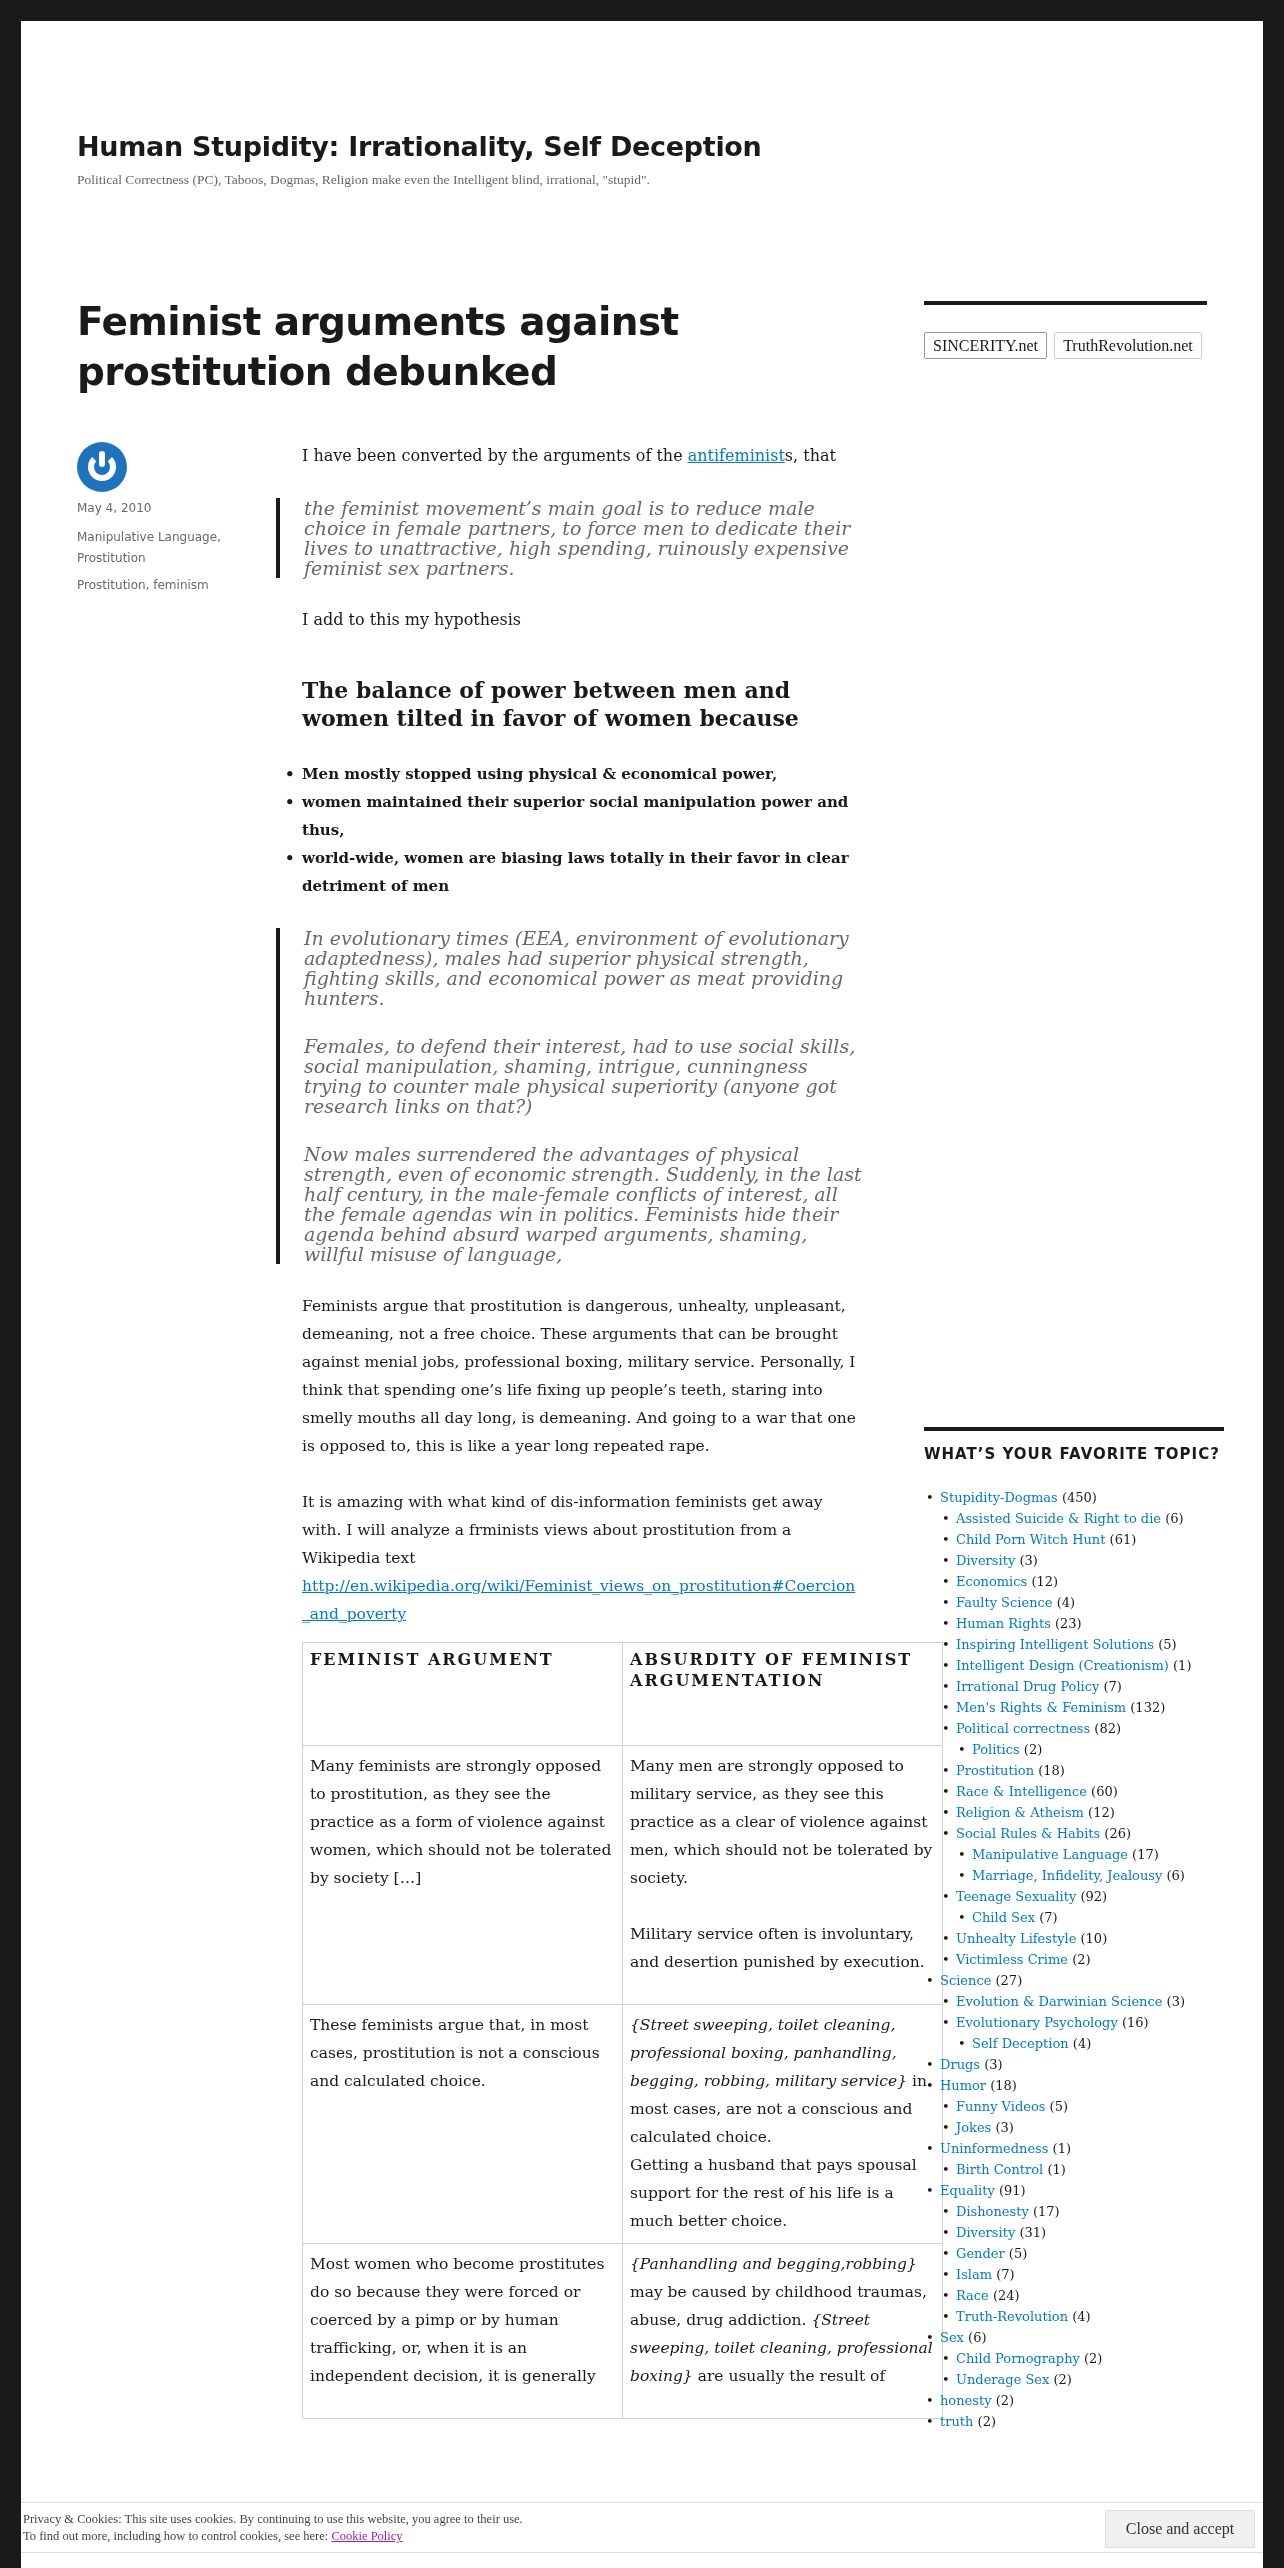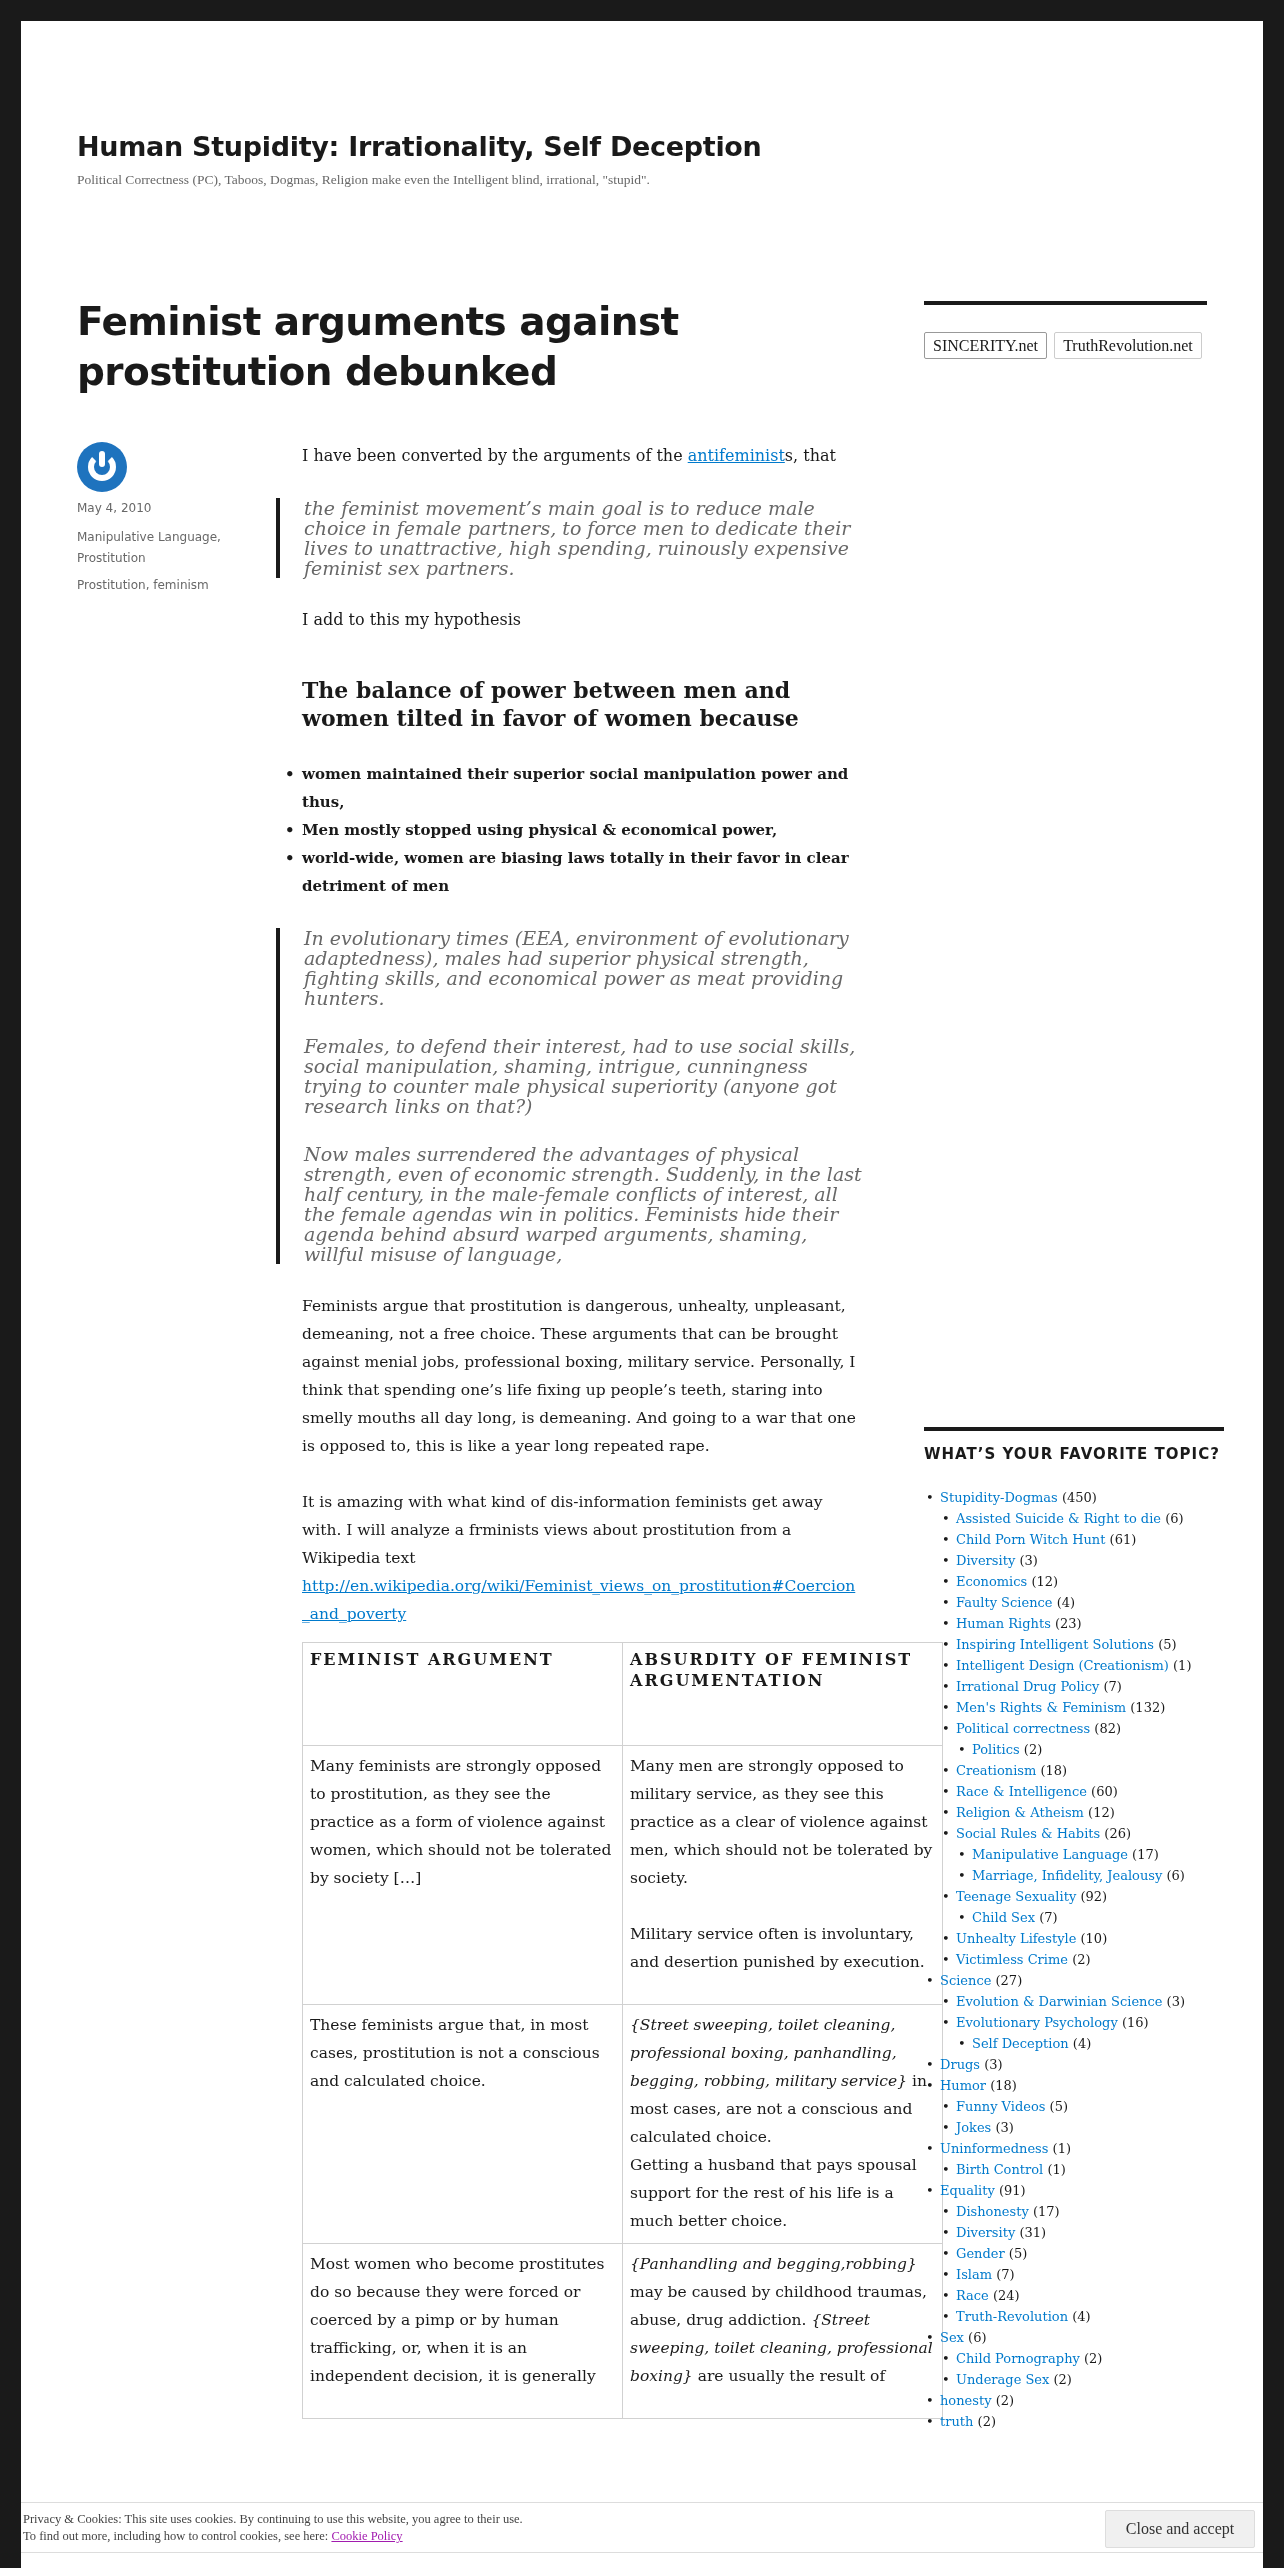--- a/index.html
+++ b/index.html
@@ -82,22 +82,22 @@
 
     <div class="bq">
       <p>the feminist movement’s main goal is to reduce male choice in female partners, to force men to dedicate their lives to unattractive, high spending, ruinously expensive feminist sex partners.</p>
     </div>
 
     <p>I add to this my hypothesis</p>
 
     <h2>The balance of power between men and women tilted in favor of women because</h2>
 
     <ul class="bold-list">
+      <li>Men mostly stopped using physical &amp; economical power,</li>
       <li>women maintained their superior social manipulation power and thus,</li>
-      <li>Men mostly stopped using physical &amp; economical power,</li>
       <li>world-wide, women are biasing laws totally in their favor in clear detriment of men</li>
     </ul>
 
     <div class="bq">
       <p>In evolutionary times (EEA, environment of evolutionary adaptedness), males had superior physical strength, fighting skills, and economical power as meat providing hunters.</p>
       <p>Females, to defend their interest, had to use social skills, social manipulation, shaming, intrigue, cunningness trying to counter male physical superiority (anyone got research links on that?)</p>
       <p>Now males surrendered the advantages of physical strength, even of economic strength. Suddenly, in the last half century, in the male-female conflicts of interest, all the female agendas win in politics. Feminists hide their agenda behind absurd warped arguments, shaming, willful misuse of language,</p>
     </div>
 
     <p style="font-size:15.5px">Feminists argue that prostitution is dangerous, unhealty, unpleasant, demeaning, not a free choice. These arguments that can be brought against menial jobs, professional boxing, military service. Personally, I think that spending one’s life fixing up people’s teeth, staring into smelly mouths all day long, is demeaning. And going to a war that one is opposed to, this is like a year long repeated rape.</p>
@@ -144,21 +144,21 @@
         <li class="l2"><a href="#">Diversity</a> <span class="cnt">(3)</span></li>
         <li class="l2"><a href="#">Economics</a> <span class="cnt">(12)</span></li>
         <li class="l2"><a href="#">Faulty Science</a> <span class="cnt">(4)</span></li>
         <li class="l2"><a href="#">Human Rights</a> <span class="cnt">(23)</span></li>
         <li class="l2"><a href="#">Inspiring Intelligent Solutions</a> <span class="cnt">(5)</span></li>
         <li class="l2"><a href="#">Intelligent Design (Creationism)</a> <span class="cnt">(1)</span></li>
         <li class="l2"><a href="#">Irrational Drug Policy</a> <span class="cnt">(7)</span></li>
         <li class="l2"><a href="#">Men's Rights &amp; Feminism</a> <span class="cnt">(132)</span></li>
         <li class="l2"><a href="#">Political correctness</a> <span class="cnt">(82)</span></li>
         <li class="l3"><a href="#">Politics</a> <span class="cnt">(2)</span></li>
-        <li class="l2"><a href="#">Creationism</a> <span class="cnt">(18)</span></li>
+        <li class="l2"><a href="#">Prostitution</a> <span class="cnt">(18)</span></li>
         <li class="l2"><a href="#">Race &amp; Intelligence</a> <span class="cnt">(60)</span></li>
         <li class="l2"><a href="#">Religion &amp; Atheism</a> <span class="cnt">(12)</span></li>
         <li class="l2"><a href="#">Social Rules &amp; Habits</a> <span class="cnt">(26)</span></li>
         <li class="l3"><a href="#">Manipulative Language</a> <span class="cnt">(17)</span></li>
         <li class="l3"><a href="#">Marriage, Infidelity, Jealousy</a> <span class="cnt">(6)</span></li>
         <li class="l2"><a href="#">Teenage Sexuality</a> <span class="cnt">(92)</span></li>
         <li class="l3"><a href="#">Child Sex</a> <span class="cnt">(7)</span></li>
         <li class="l2"><a href="#">Unhealty Lifestyle</a> <span class="cnt">(10)</span></li>
         <li class="l2"><a href="#">Victimless Crime</a> <span class="cnt">(2)</span></li>
         <li class=""><a href="#">Science</a> <span class="cnt">(27)</span></li>

